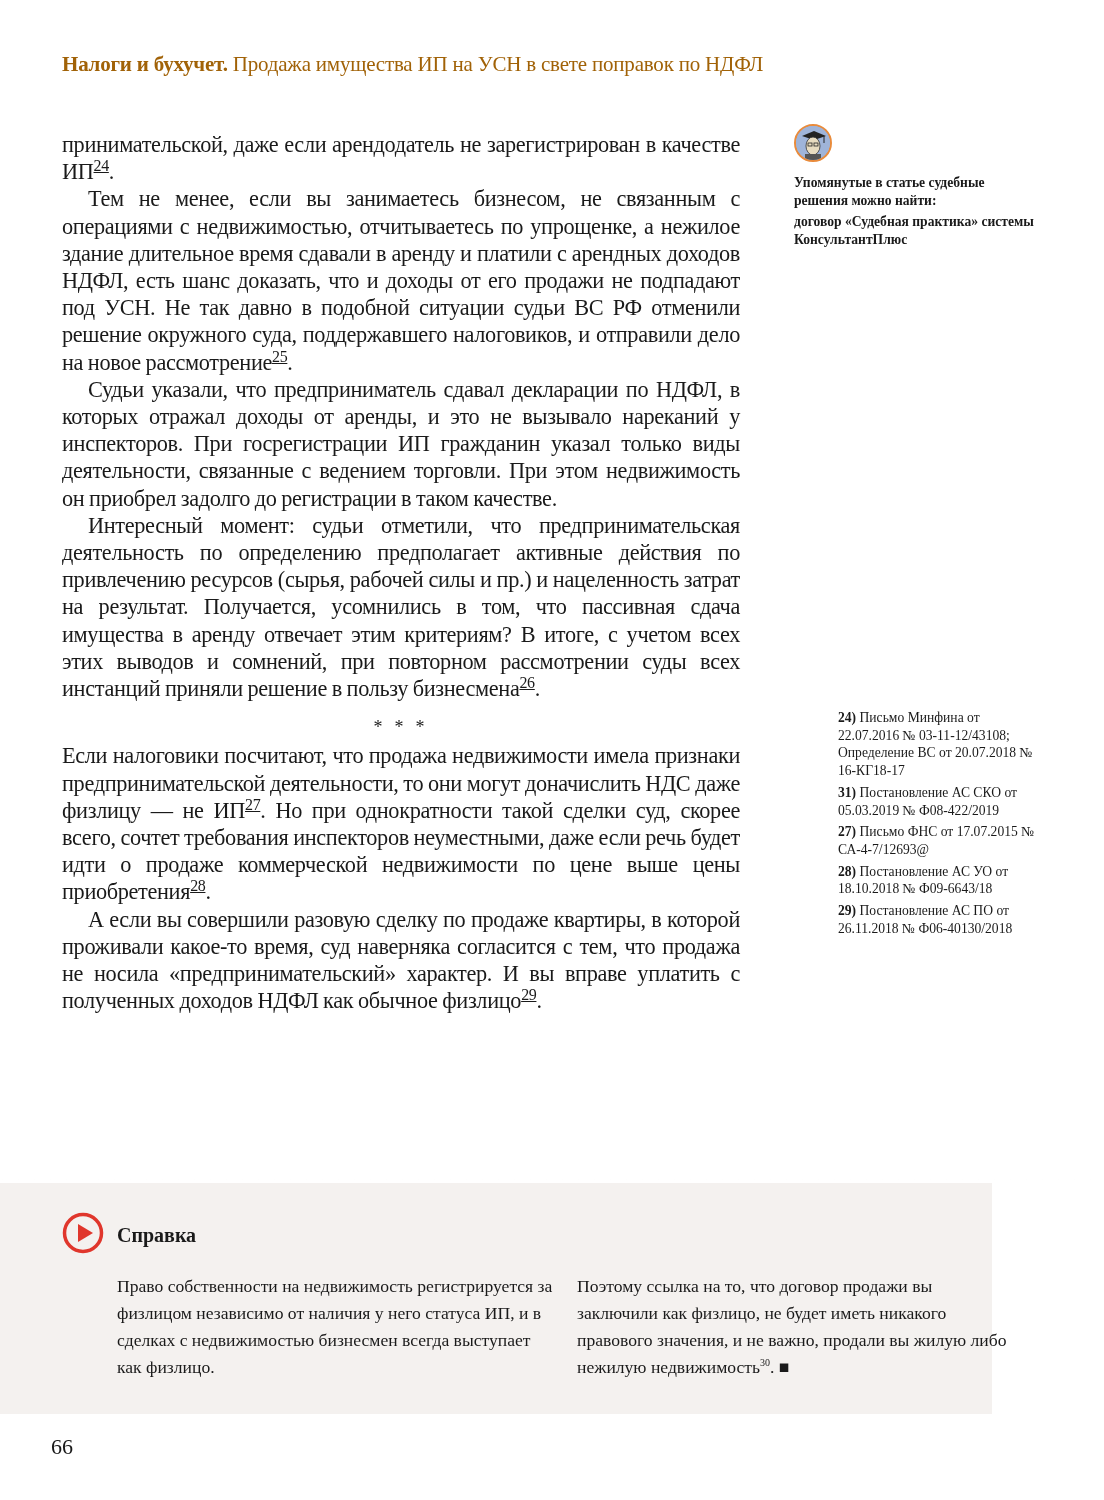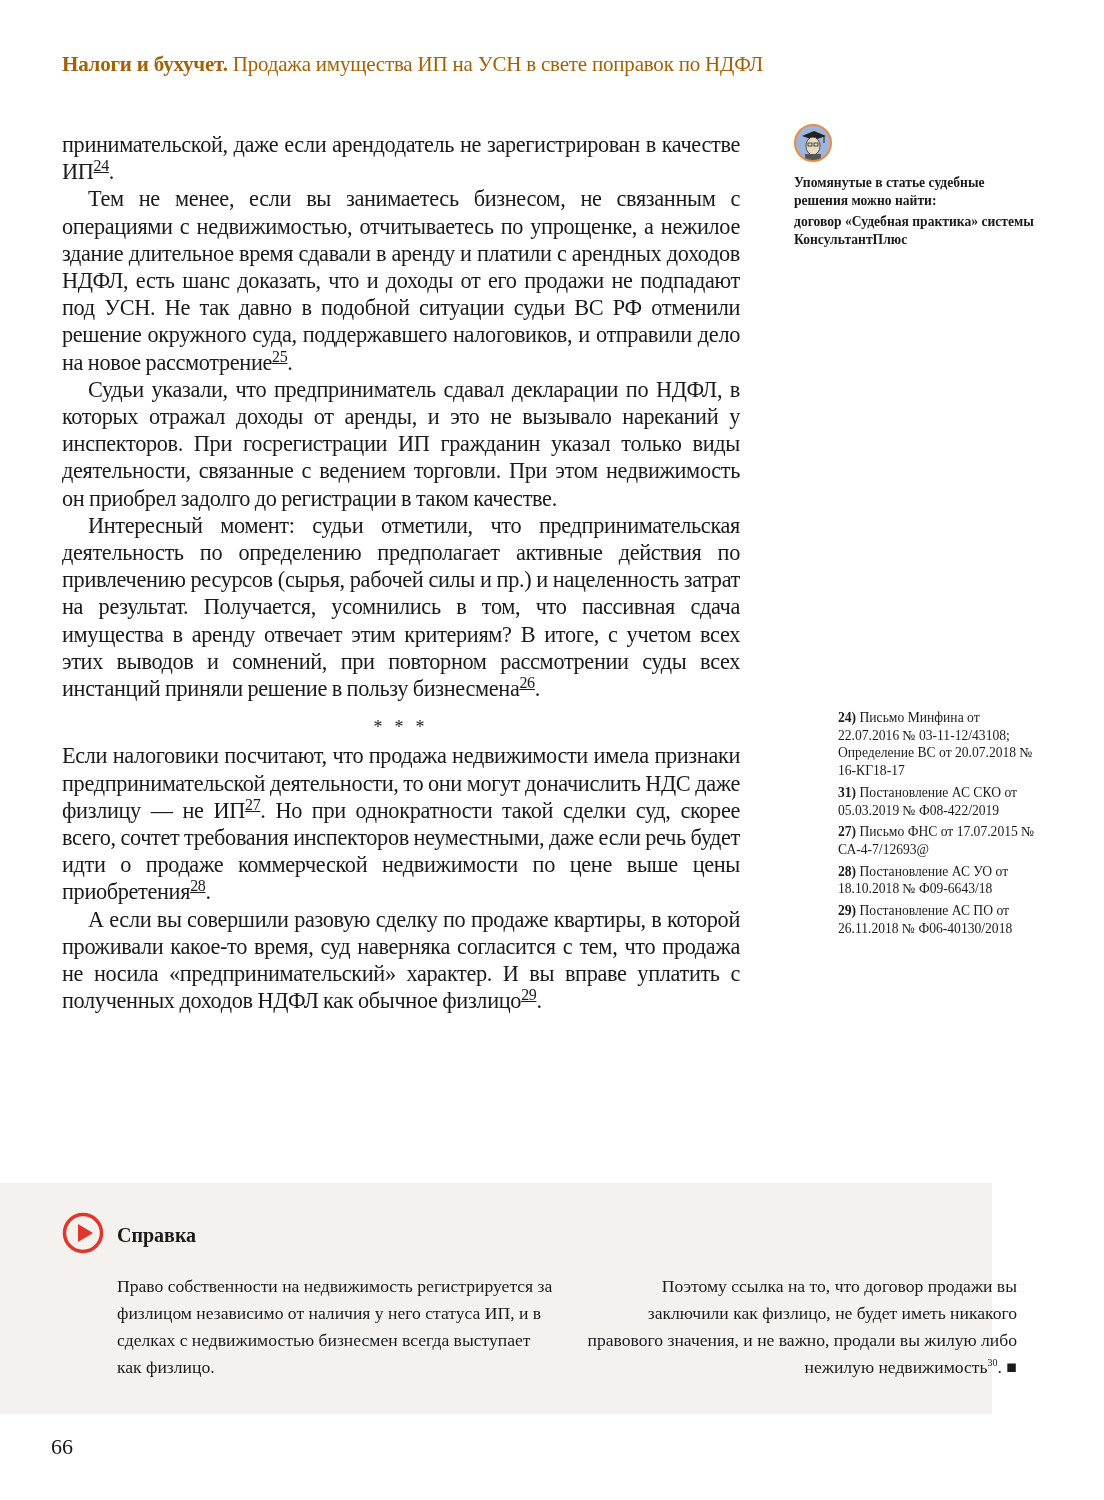--- a/index.html
+++ b/index.html
@@ -43,21 +43,21 @@
     background:radial-gradient(circle at 8px 0px, #ffffff 6px, transparent 6.5px) repeat-x;
     background-size:16px 8px;
   }
   .spravka-head { position:absolute; left:62px; top:29px; display:flex; align-items:center; }
   .spravka-title { font-weight:bold; font-size:20px; margin-left:13px; }
   .spravka-col {
     position:absolute; top:90px; width:440px; font-size:17.6px; line-height:27px; color:#1a1a1a;
   }
   .spravka-col sup { font-size:10px; vertical-align:7px; line-height:0; }
   .col1 { left:117px; }
-  .col2 { left:577px;text-align:right; }
+  .col2 { left:577px; }
   .page-num { position:absolute; left:51px; top:1434px; font-size:22px; font-family:Liberation Serif, serif; }
 </style>
 </head>
 <body>
 
 <div class="running-head">
   <b>Налоги и бухучет.</b>
   <span>Продажа имущества ИП на УСН в свете поправок по НДФЛ</span>
 </div>
 

